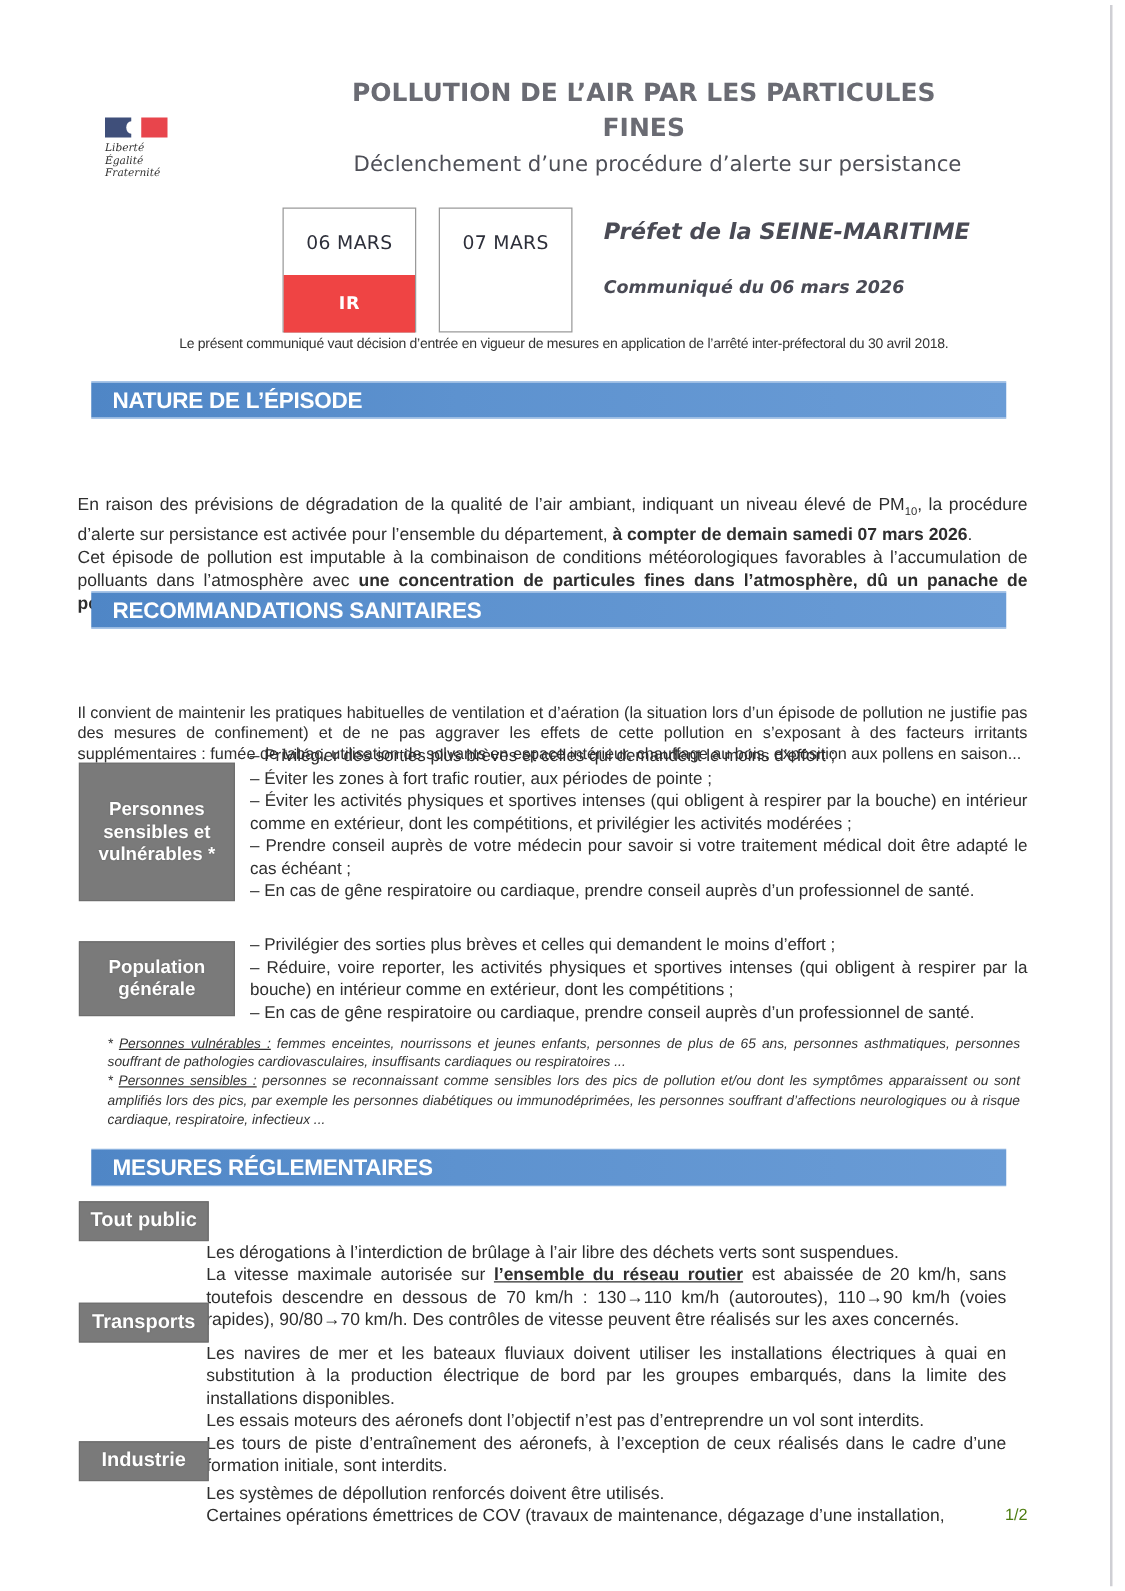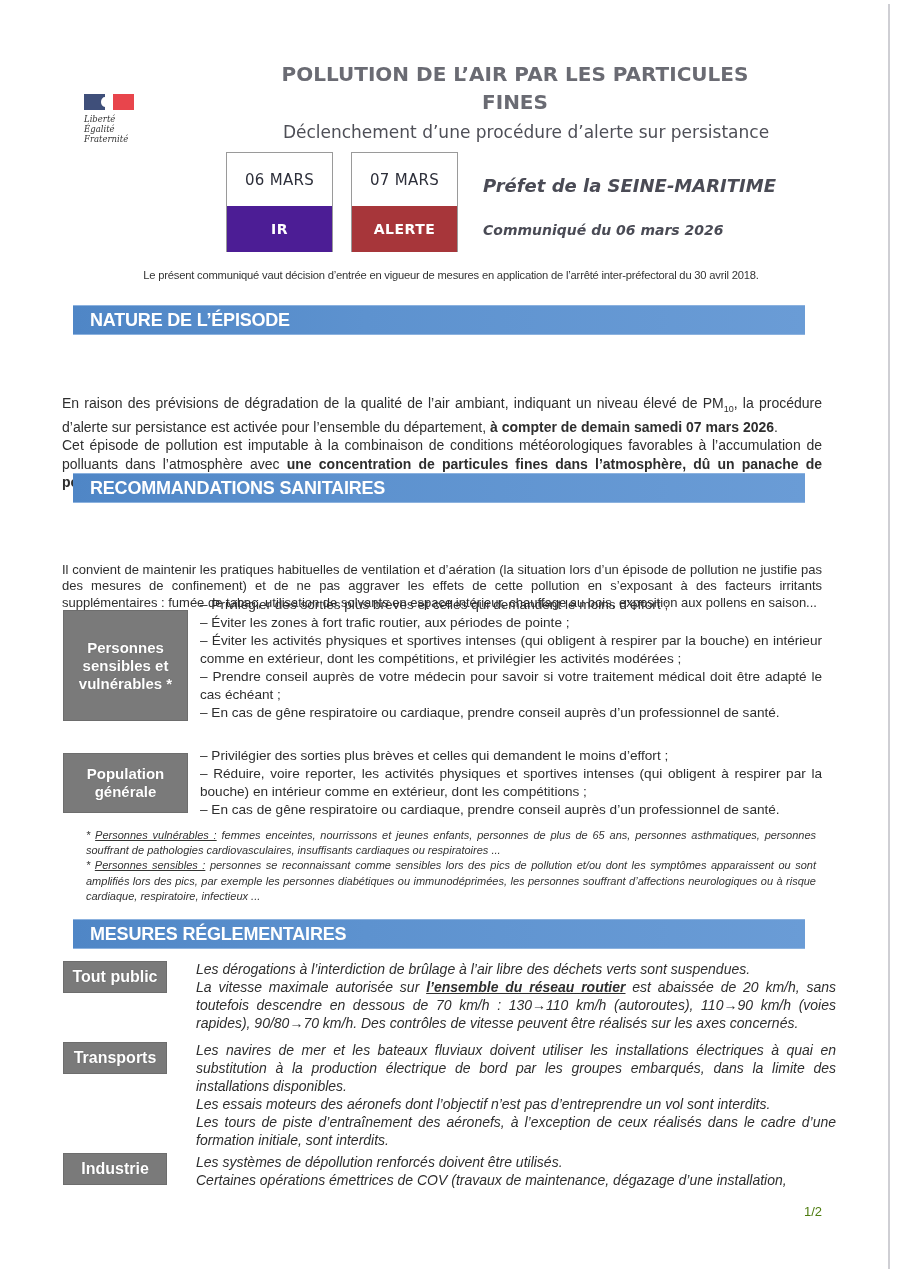--- a/index.html
+++ b/index.html
@@ -12,21 +12,21 @@
   .flag .b { flex: 1; background: #3f4f7a; position: relative; }
   .flag .w { width: 8px; background: #fff; }
   .flag .r { flex: 1; background: #e8454c; }
   .flag .b::after { content: ""; position: absolute; right: -4px; top: 3px; width: 8px; height: 10px; background: #fff; border-radius: 50% 40% 40% 50%; }
   .logo-name { font-family: "DejaVu Sans", sans-serif; font-weight: bold; font-size: 15px; line-height: 17px; color: #2e2f3a; margin-top: 6px; letter-spacing: 0.2px; }
   .motto { font-family: "DejaVu Serif", serif; font-style: italic; font-size: 8.5px; line-height: 10px; color: #333; margin-top: 4px; }
 
   .title { position: absolute; left: 230px; top: 60px; width: 570px; text-align: center; font-family: "DejaVu Sans", sans-serif; font-weight: bold; font-size: 20px; line-height: 28px; color: #6a6b73; }
   .subtitle { position: absolute; left: 226px; top: 122px; width: 600px; text-align: center; font-family: "DejaVu Sans", sans-serif; font-size: 17px; color: #4e4f57; }
 
-  .day-box { position: absolute; top: 152px; width: 107px; height: 100px; border: 1px solid #9a9a9a; box-sizing: border-box; }
+  .day-box { position: absolute; top: 166px; width: 107px; height: 100px; border: 1px solid #9a9a9a; box-sizing: border-box; }
   .day-box .date { height: 53px; display: flex; align-items: center; justify-content: center; font-size: 15px; color: #2d2f3a; letter-spacing: 0.3px; }
   .day-box .level { height: 46px; display: flex; align-items: center; justify-content: center; font-size: 14px; font-weight: bold; color: #ffffff; letter-spacing: 0.5px; }
   .day1 { left: 226px; }
   .day2 { left: 351px; }
   .prefet-line { position: absolute; left: 483px; top: 175px; font-style: italic; font-weight: bold; font-size: 18px; color: #4a4b55; }
   .communique { position: absolute; left: 483px; top: 222px; font-style: italic; font-weight: bold; font-size: 14px; color: #4a4b55; }
 
   .decision { position: absolute; left: 66px; top: 269px; width: 770px; text-align: center; font-family: "Liberation Sans Narrow", "Liberation Sans", sans-serif; font-size: 11.2px; color: #333; letter-spacing: -0.2px; }
 
   .section-bar { position: absolute; left: 73px; width: 732px; height: 30px; background: linear-gradient(to right, #4f86c6 0%, #5d92cf 40%, #6a9cd6 100%); border-top: 1px solid #8cb2df; border-bottom: 1px solid #8cb2df; box-sizing: border-box; }
@@ -45,21 +45,21 @@
 
   .bullets { position: absolute; left: 200px; width: 622px; font-family: "Liberation Sans", sans-serif; font-size: 13.6px; line-height: 18px; color: #2e2e2e; text-align: justify; }
   .bullets div { margin: 0; }
   .b-sensibles { top: 596px; }
   .b-population { top: 747px; }
 
   .footnotes { position: absolute; left: 64px; top: 828px; width: 752px; font-family: Liberation Sans, sans-serif; font-style: italic; font-size: 11px; line-height: 15.2px; color: #333; text-align: justify; }
   .footnotes .u { text-decoration: underline; }
   .footnotes .ind { padding-left: 22px; }
 
-  .mesure { position: absolute; left: 196px; width: 640px; font-family: "Liberation Sans", sans-serif; font-style: italic; font-size: 14px; line-height: 18px; color: #2e2e2e; text-align: justify; }
+  .mesure { position: absolute; left: 165px; width: 640px; font-family: "Liberation Sans", sans-serif; font-size: 14px; line-height: 18px; color: #2e2e2e; text-align: justify; margin-top: 32px; }
   .m-tout { top: 960px; }
   .m-transports { top: 1041px; }
   .m-industrie { top: 1153px; }
   .m-industrie div, .m-tout div, .m-transports div { }
   .bu { font-weight: bold; text-decoration: underline; }
 
   .page-num { position: absolute; left: 804px; top: 1204px; font-family: "Liberation Sans", sans-serif; font-size: 13px; color: #4d7c0f; }
 </style>
 </head>
 <body>
@@ -80,25 +80,24 @@
 </div>
 
 <div class="title">
   <div>POLLUTION DE L’AIR PAR LES PARTICULES</div>
   <div>FINES</div>
 </div>
 <div class="subtitle">Déclenchement d’une procédure d’alerte sur persistance</div>
 
 <div class="day-box day1">
   <div class="date">06 MARS</div>
-  <div class="level" style="background:#4c1d95">IR</div>
+  <div class="level" style="background:#ef4444">IR</div>
 </div>
 <div class="day-box day2">
   <div class="date">07 MARS</div>
-  <div class="level" style="background:#a7363a">ALERTE</div>
 </div>
 
 <div class="prefet-line">Préfet de la SEINE-MARITIME</div>
 <div class="communique">Communiqué du 06 mars 2026</div>
 
 <div class="decision">Le présent communiqué vaut décision d’entrée en vigueur de mesures en application de l’arrêté inter-préfectoral du 30 avril 2018.</div>
 
 <div class="section-bar" style="top:305px">
   <span>NATURE DE L’ÉPISODE</span>
 </div>

